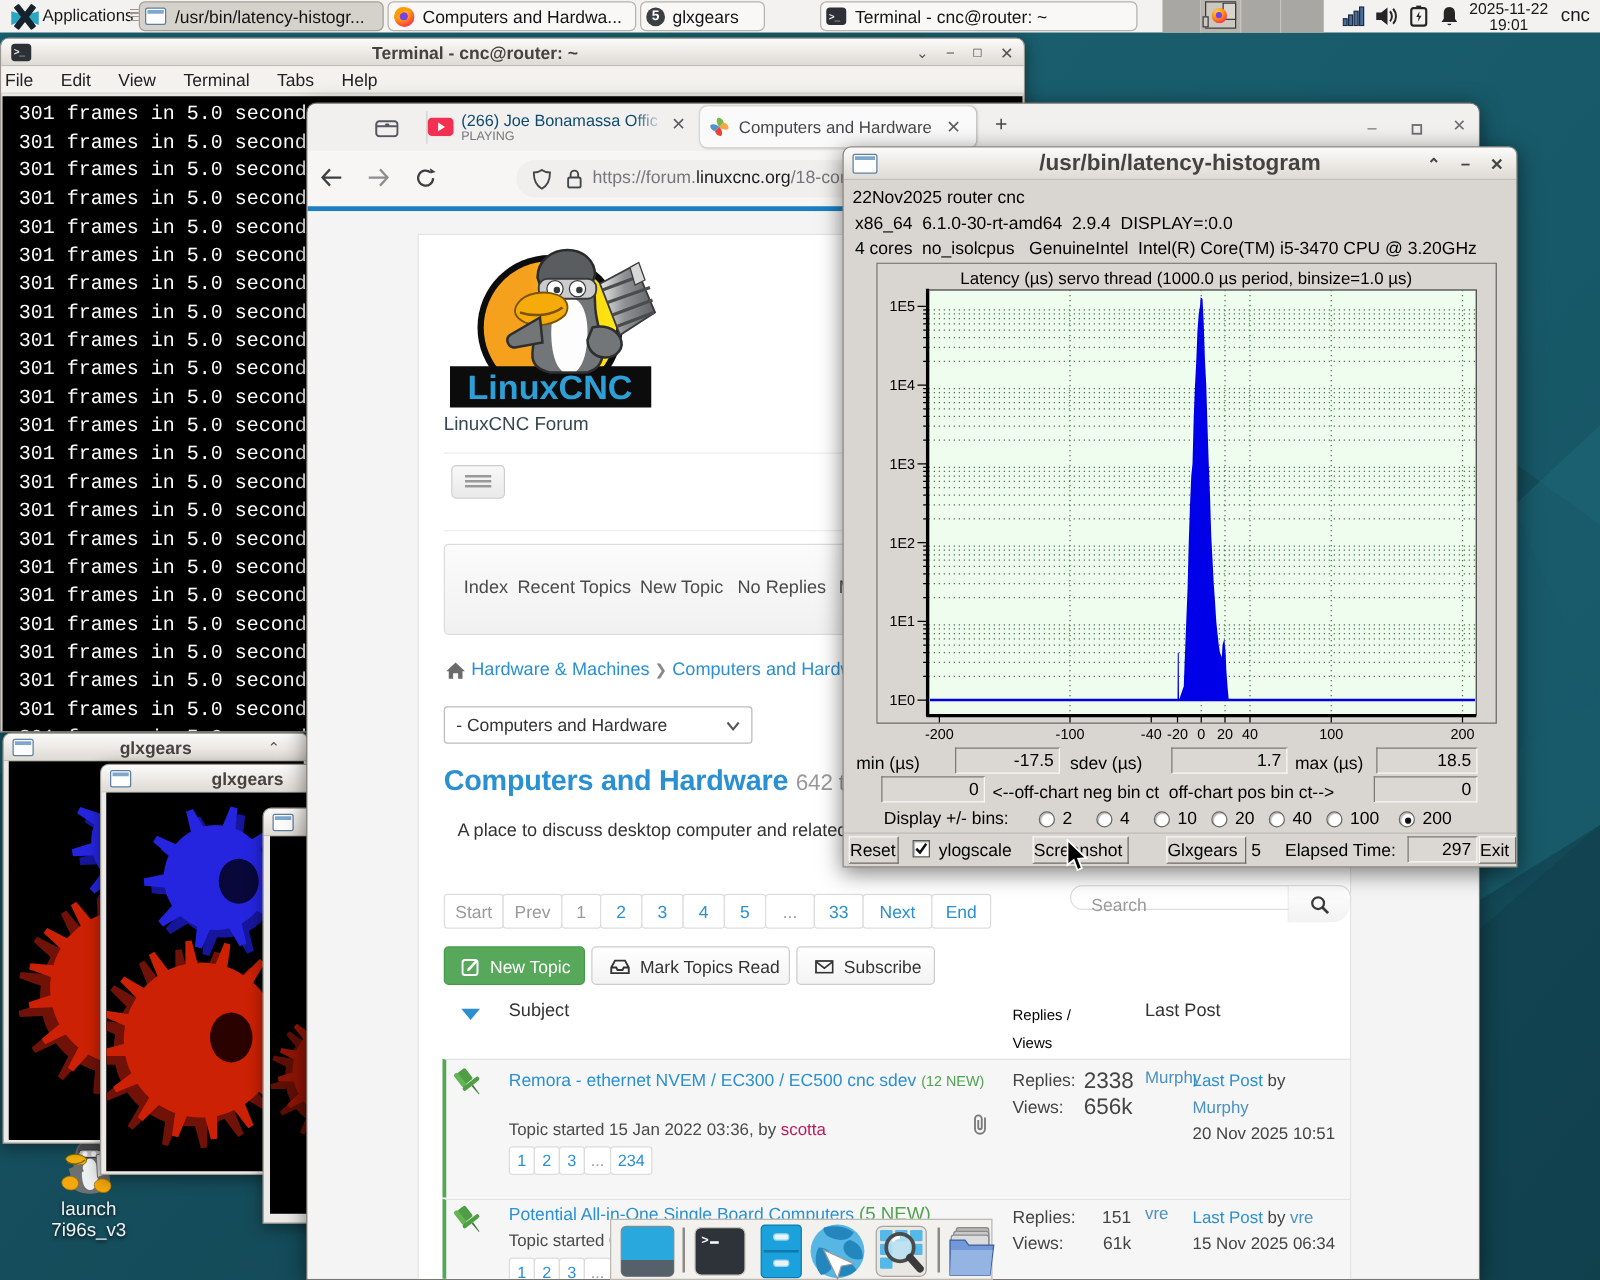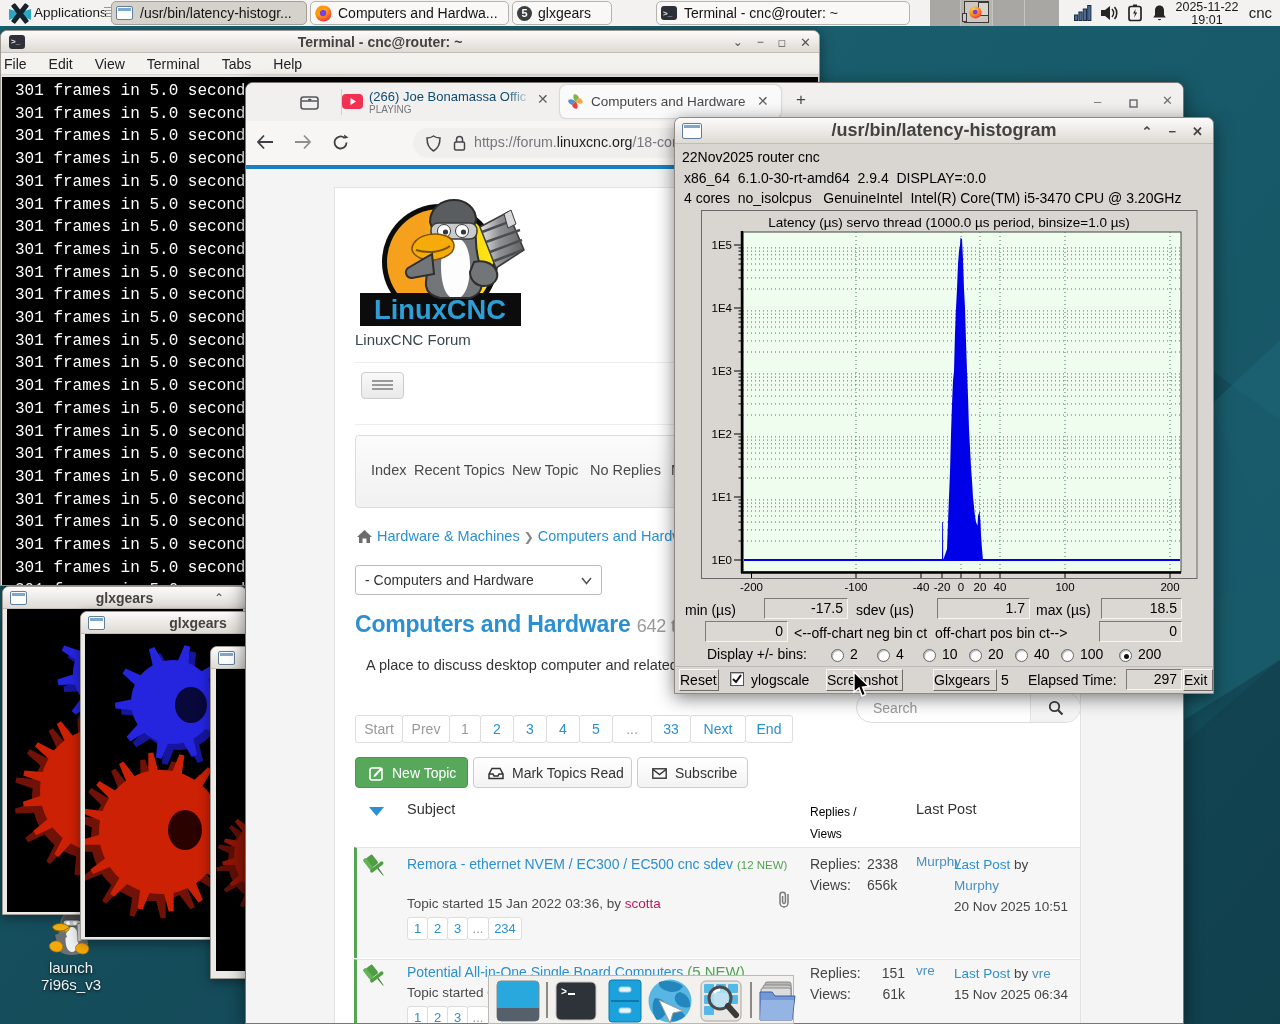--- a/index.html
+++ b/index.html
@@ -353,21 +353,21 @@
  <span style="position:absolute;left:9px;top:6px;font-size:14px;color:#333">- Computers and Hardware</span>
  <svg style="position:absolute;right:9px;top:11px" width="11" height="8">
             <path d="M1,1 L5.5,6.5 L10,1" stroke="#555" stroke-width="1.6" fill="none"></path>
           </svg>
 </div>
 <div class="abs" style="left:20px;top:423px;font-size:23px;font-weight:bold;color:#2a90d2;letter-spacing:-0.2px;white-space:nowrap">Computers and Hardware <span style="font-size:18px;font-weight:normal;color:#9a9a9a">642 topics</span></div>
 <div class="abs" style="left:31px;top:469px;font-size:14.5px;color:#333;white-space:nowrap">A place to discuss desktop computer and related hardware</div>
 <div class="abs" style="left:20px;top:527px;height:28px;font-size:14px">
  <span class="pgbox" style="width:48px;line-height:26px;color:#999">Start</span><span class="pgbox" style="width:48px;line-height:26px;color:#999;margin-left:-1px">Prev</span><span class="pgbox" style="width:32px;line-height:26px;color:#999;margin-left:-1px">1</span><span class="pgbox" style="width:34px;line-height:26px;margin-left:-1px">2</span><span class="pgbox" style="width:34px;line-height:26px;margin-left:-1px">3</span><span class="pgbox" style="width:34px;line-height:26px;margin-left:-1px">4</span><span class="pgbox" style="width:34px;line-height:26px;margin-left:-1px">5</span><span class="pgbox" style="width:40px;line-height:26px;color:#999;margin-left:-1px">...</span><span class="pgbox" style="width:40px;line-height:26px;margin-left:-1px">33</span><span class="pgbox" style="width:56px;line-height:26px;margin-left:-1px">Next</span><span class="pgbox" style="width:48px;line-height:26px;margin-left:-1px">End</span>
 </div>
-<div class="abs" style="left:521px;top:504px;width:225px;height:31px;border:1px solid #ddd;border-radius:16px;background:#fff">
+<div class="abs" style="left:521px;top:520px;width:225px;height:20px;border:1px solid #ddd;border-radius:16px;background:#fff">
  <span style="position:absolute;left:16px;top:7px;font-size:14px;color:#9a9a9a">Search</span>
  <div style="position:absolute;right:0;top:0;width:50px;height:29px;border-left:1px solid #e4e4e4;border-radius:0 16px 16px 0;background:linear-gradient(#fff,#f2f2f2)">
   <svg style="position:absolute;left:17px;top:7px" width="16" height="16" viewBox="0 0 16 16">
               <circle cx="6.5" cy="6.5" r="4.7" fill="none" stroke="#3a3a3a" stroke-width="1.8"></circle>
               <path d="M10,10 L14.5,14.5" stroke="#3a3a3a" stroke-width="2.2"></path>
             </svg>
  </div>
 </div>
 
 <div class="abs" style="left:20px;top:569px;width:113px;height:31px;background:#58a85c;border:1px solid #459a49;border-radius:4px;color:#fff;font-size:14px">
@@ -409,21 +409,21 @@
 </svg>
 <div class="abs" style="left:72px;top:666px;width:385px;font-size:14px;line-height:20px"><span class="blue">Remora - ethernet NVEM / EC300 / EC500 cnc sdev</span> <span class="green" style="font-size:11.5px">(12 NEW)</span></div>
 <div class="abs" style="left:72px;top:708px;font-size:13.5px;color:#4a4a4a">Topic started 15 Jan 2022 03:36, by <span style="color:#be185d">scotta</span></div>
 <svg class="abs" style="left:441px;top:702px" width="16" height="18" viewBox="0 0 16 18">
           <path d="M12,4 L12,13 A4 4 0 0 1 4,13 L4,5 A2.7 2.7 0 0 1 9.4,5 L9.4,12 A1.4 1.4 0 0 1 6.6,12 L6.6,6" fill="none" stroke="#7a7a7a" stroke-width="1.5"></path>
         </svg>
 <div class="abs" style="left:72px;top:729px;font-size:13px">
  <span class="pgbox" style="width:21px;line-height:21px">1</span><span class="pgbox" style="width:21px;line-height:21px;margin-left:-1px">2</span><span class="pgbox" style="width:21px;line-height:21px;margin-left:-1px">3</span><span class="pgbox" style="width:22px;line-height:21px;margin-left:-1px;color:#999">...</span><span class="pgbox" style="width:34px;line-height:21px;margin-left:-1px">234</span>
 </div>
 <div class="abs" style="left:475px;top:666px;font-size:14px;color:#444;line-height:21px">Replies:<br>Views:</div>
-<div class="abs" style="left:532px;top:666px;width:38px;text-align:left;font-size:14px;color:#444;line-height:21px">2338<br>656k</div>
+<div class="abs" style="left:532px;top:666px;width:38px;text-align:right;font-size:18px;color:#444;line-height:21px">2338<br>656k</div>
 <div class="abs" style="left:581px;top:666px;font-size:13.5px;color:#4a90c2">Murphy</div>
 <div class="abs" style="left:619px;top:666px;width:130px;font-size:13.5px;color:#444;line-height:21px"><span class="blue">Last Post</span> by<br><span style="color:#4a90c2">Murphy</span><br>20 Nov 2025 10:51</div>
 <svg class="abs" style="left:28px;top:774px" width="26" height="28" viewBox="0 0 26 28">
  <g transform="rotate(-38 13 14)">
   <rect x="9" y="2" width="8" height="11" rx="1.5" fill="#4f9e43"></rect>
   <rect x="6" y="1" width="4" height="13" rx="1.5" fill="#63b455"></rect>
   <rect x="5" y="13.5" width="16" height="3.5" rx="1.7" fill="#4f9e43"></rect>
   <path d="M12.2,17 L13.8,17 L13.3,26 L12.7,26 Z" fill="#3e7d35"></path>
  </g>
 </svg>

